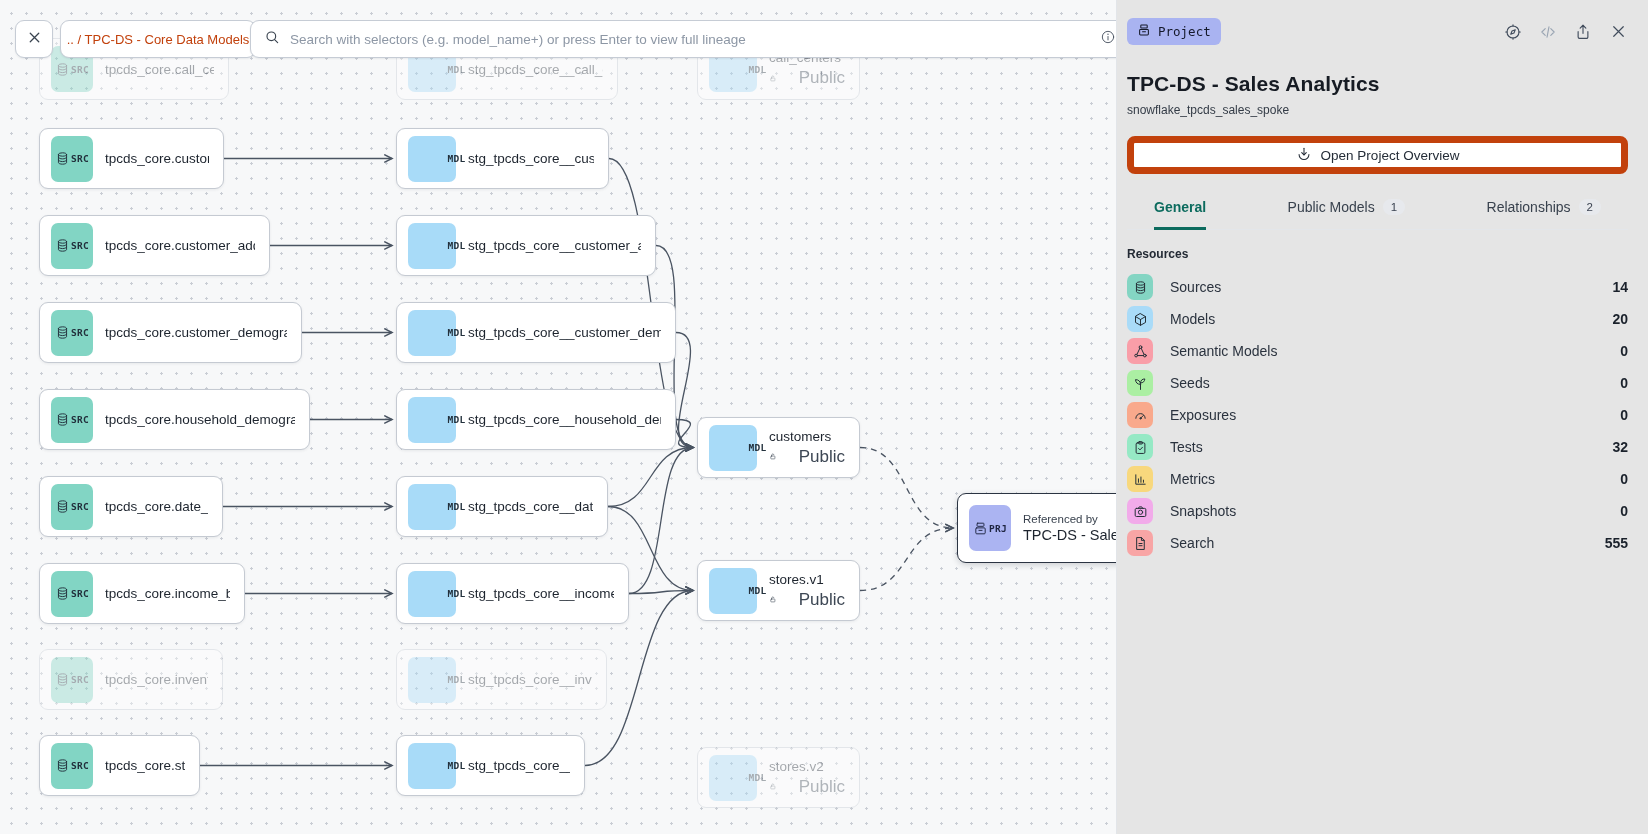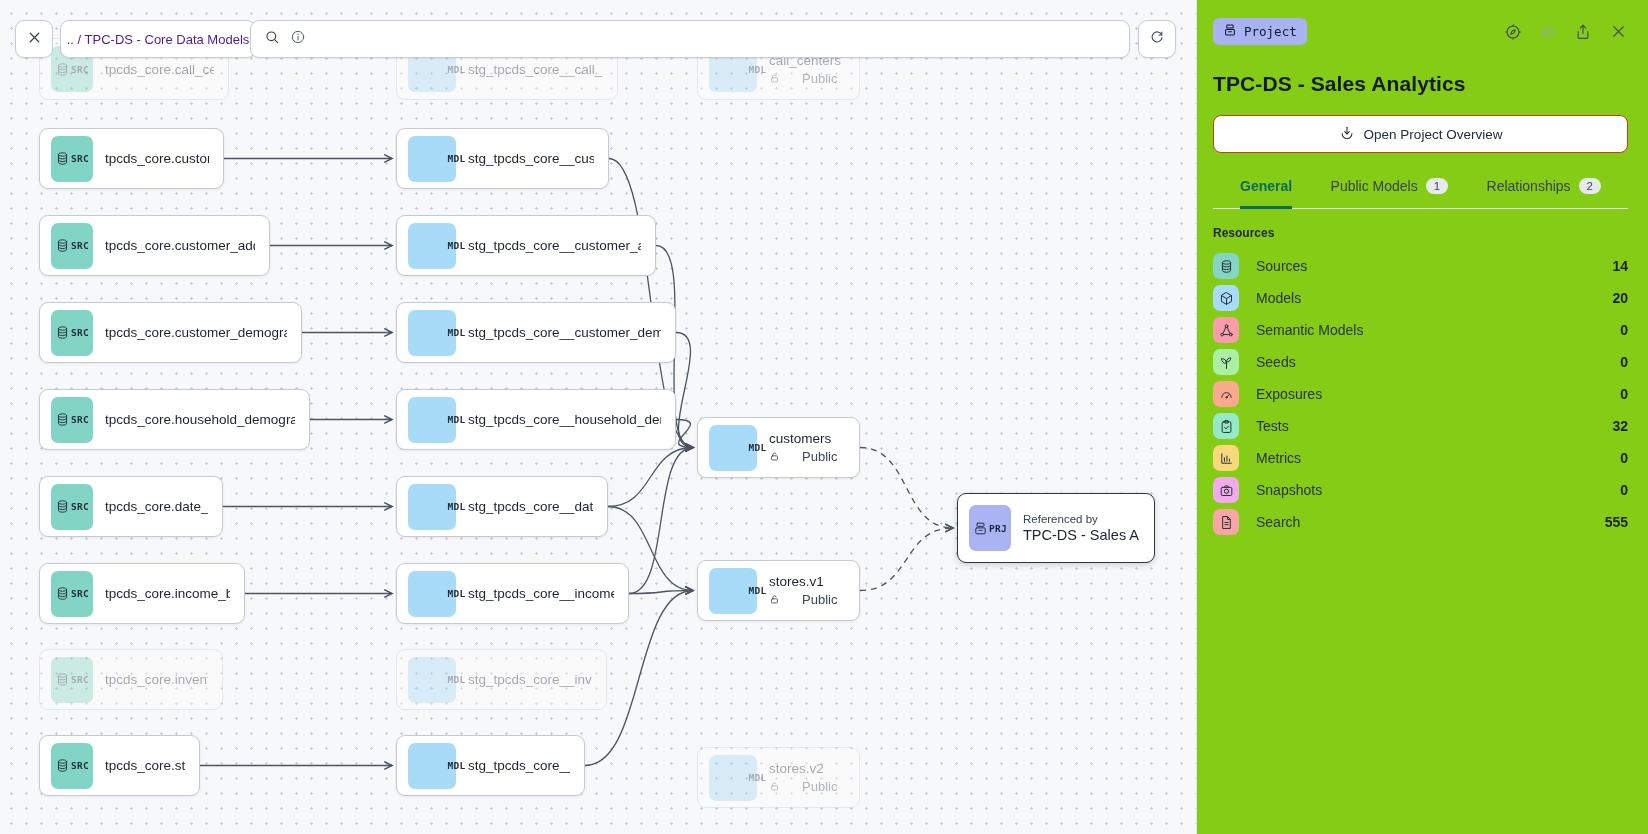--- a/index.html
+++ b/index.html
@@ -30,60 +30,60 @@
     flex:0 0 auto; width:42px; height:46px; border-radius:7px;
     display:flex; flex-direction:row; align-items:center; justify-content:center; gap:1px;
     color:#22303c;
   }
   .badge .blabel { font-family:"DejaVu Sans Mono", monospace; font-size:9.5px; font-weight:700; letter-spacing:.3px; }
   .badge.SRC { background:#82d5c4; }
   .badge.MDL { background:#a8dbf8;padding-left:48px; }
   .badge.PRJ { background:#abb4f2; color:#1d2440; }
   .ntext { min-width:0; }
   .nlabel { font-size:13.5px; color:#1d242e; white-space:nowrap; overflow:hidden; }
-  .nsub { margin-top:3px; display:flex; align-items:center; gap:22px; font-size:13px; color:#3d4754; }
+  .nsub { margin-top:3px; display:flex; align-items:center; gap:22px; font-size:17px; color:#3d4754; }
   .npre { font-size:11.5px; color:#39424e; margin-bottom:2px; }
   .node.selected .nlabel { font-size:14.5px; font-weight:500; }
 
   
   .toolbar { position:absolute; left:0; top:20px; z-index:10; width:1196px; height:38px; }
   .tb-box {
     position:absolute; top:0; height:38px; background:#fff; border:1px solid #c6ccd5;
     border-radius:9px; box-shadow:0 1px 2px rgba(16,24,40,.07);
     display:flex; align-items:center; justify-content:center; color:#39434f; cursor:pointer;
   }
   .tb-close { left:15px; width:38px; }
-  .tb-crumb { left:60px; width:196px; font-size:13px; color:#4c1d95; padding:2px 12px; white-space:nowrap; }
+  .tb-crumb { left:60px; width:196px; font-size:13px; color:#c2410c; padding:2px 12px; white-space:nowrap; }
   .tb-search { left:250px; width:880px; justify-content:flex-start; gap:10px; padding:0 13px; cursor:text; }
   .tb-search input {
     flex:1; border:none; outline:none; font-size:13.5px; font-family:"Liberation Sans",sans-serif;
     color:#2a3340; background:transparent;
   }
   .tb-search input::placeholder { color:#8d97a5; }
   .tb-refresh { left:1138px; width:38px; }
   .muted-ic { color:#4a5462; }
 
   
   .panel {
-    position:absolute; right:0; top:0; width:452px; height:834px; background:#84cc16;
-    border-left:1px solid #e2e5e9; padding:18px 20px 0 16px; z-index:20;
+    position:absolute; right:0; top:0; width:532px; height:834px; background:#e5e5e5;
+    border-left:1px solid #e2e5e9; padding:18px 20px 0 10px; z-index:20;
   }
   .p-head { display:flex; align-items:center; }
   .p-type {
     display:inline-flex; align-items:center; gap:7px; background:#a9b3f1; color:#15192b;
     font-family:"DejaVu Sans Mono", monospace; font-size:12.5px; font-weight:500;
     padding:5px 10px; border-radius:6px;
   }
   .p-actions { margin-left:auto; display:flex; align-items:center; gap:17px; color:#414c5c; }
   .p-actions .dim { color:#9aa5b3; }
   .p-actions > span { display:inline-flex; cursor:pointer; }
   .p-title { margin-top:27px; font-size:21px; font-weight:700; color:#161b23; letter-spacing:.1px; }
   .p-sub { margin-top:7px; font-size:12px; color:#333b46; }
   .p-btn {
-    margin-top:19px; width:100%; height:38px; background:#fff; border:1px solid #c2410c;
+    margin-top:19px; width:100%; height:38px; background:#fff; border:7px solid #c2410c;
     border-radius:8px; display:flex; align-items:center; justify-content:center; gap:9px;
     font-size:13.5px; color:#252d38; font-family:"Liberation Sans",sans-serif; cursor:pointer;
   }
   .p-tabs { margin-top:25px; display:flex; justify-content:space-between; padding:0 27px; border-bottom:1px solid #e3e6ea; }
   .p-tab { display:flex; align-items:center; gap:8px; padding-bottom:12px; font-size:14px; color:#39424e;
     border-bottom:3px solid transparent; margin-bottom:-1px; cursor:pointer; }
   .p-tab.active { color:#0c6b5e; font-weight:700; border-bottom-color:#0c6b5e; }
   .t-badge { background:#e7e9ed; color:#3c4452; border-radius:10px; font-size:11.5px; padding:2px 8px; }
   .p-resources-h { margin-top:17px; font-size:12px; font-weight:700; color:#232a34; }
   .res-list { margin-top:13px; }
@@ -457,20 +457,21 @@
           <span id="ic-tb-close"><svg width="17" height="17" viewBox="0 0 24 24" fill="none" stroke="currentColor" stroke-width="1.8" stroke-linecap="round" stroke-linejoin="round">
               <path d="M6 6l12 12M18 6L6 18"></path>
             </svg></span>
         </div>
       <div class="tb-box tb-crumb">.. / TPC-DS - Core Data Models</div>
       <div class="tb-box tb-search">
         <span id="ic-tb-search"><svg width="16" height="16" viewBox="0 0 24 24" fill="none" stroke="currentColor" stroke-width="1.7" stroke-linecap="round" stroke-linejoin="round">
               <circle cx="11" cy="11" r="6.5"></circle>
               <path d="M15.9 15.9l4.6 4.6"></path>
             </svg></span>
+        <input type="text" placeholder="Search with selectors (e.g. model_name+) or press Enter to view full lineage" style="">
         <span id="ic-tb-info" class="muted-ic"><svg width="16" height="16" viewBox="0 0 24 24" fill="none" stroke="currentColor" stroke-width="1.4" stroke-linecap="round" stroke-linejoin="round">
               <circle cx="12" cy="12" r="8.5"></circle>
               <path d="M12 11.2v5.2"></path>
               <circle cx="12" cy="7.9" r="1" fill="currentColor" stroke="none"></circle>
             </svg></span>
       </div>
       <div class="tb-box tb-refresh">
           <span id="ic-tb-refresh"><svg width="16" height="16" viewBox="0 0 24 24" fill="none" stroke="currentColor" stroke-width="1.6" stroke-linecap="round" stroke-linejoin="round">
               <path d="M18.9 8.7A7.5 7.5 0 1 0 19.5 13"></path>
               <path d="M19.2 4.4v4.6h-4.6"></path>
@@ -512,20 +513,21 @@
           </span>
           <span class="">
             <svg width="19" height="19" viewBox="0 0 24 24" fill="none" stroke="currentColor" stroke-width="1.5" stroke-linecap="round" stroke-linejoin="round">
               <path d="M6 6l12 12M18 6L6 18"></path>
             </svg>
           </span>
         </span>
     </div>
 
     <div class="p-title">TPC-DS - Sales Analytics</div>
+    <div class="p-sub">snowflake_tpcds_sales_spoke</div>
 
     <button class="p-btn">
       <span id="ic-overview"><svg width="16" height="16" viewBox="0 0 24 24" fill="none" stroke="currentColor" stroke-width="1.6" stroke-linecap="round" stroke-linejoin="round">
             <path d="M12 3.5v9.6"></path>
             <path d="M8.6 9.9l3.4 3.4 3.4-3.4"></path>
             <path d="M4.6 12.8a7.4 7.4 0 0 0 14.8 0"></path>
           </svg></span>
       <span>Open Project Overview</span>
     </button>
 

